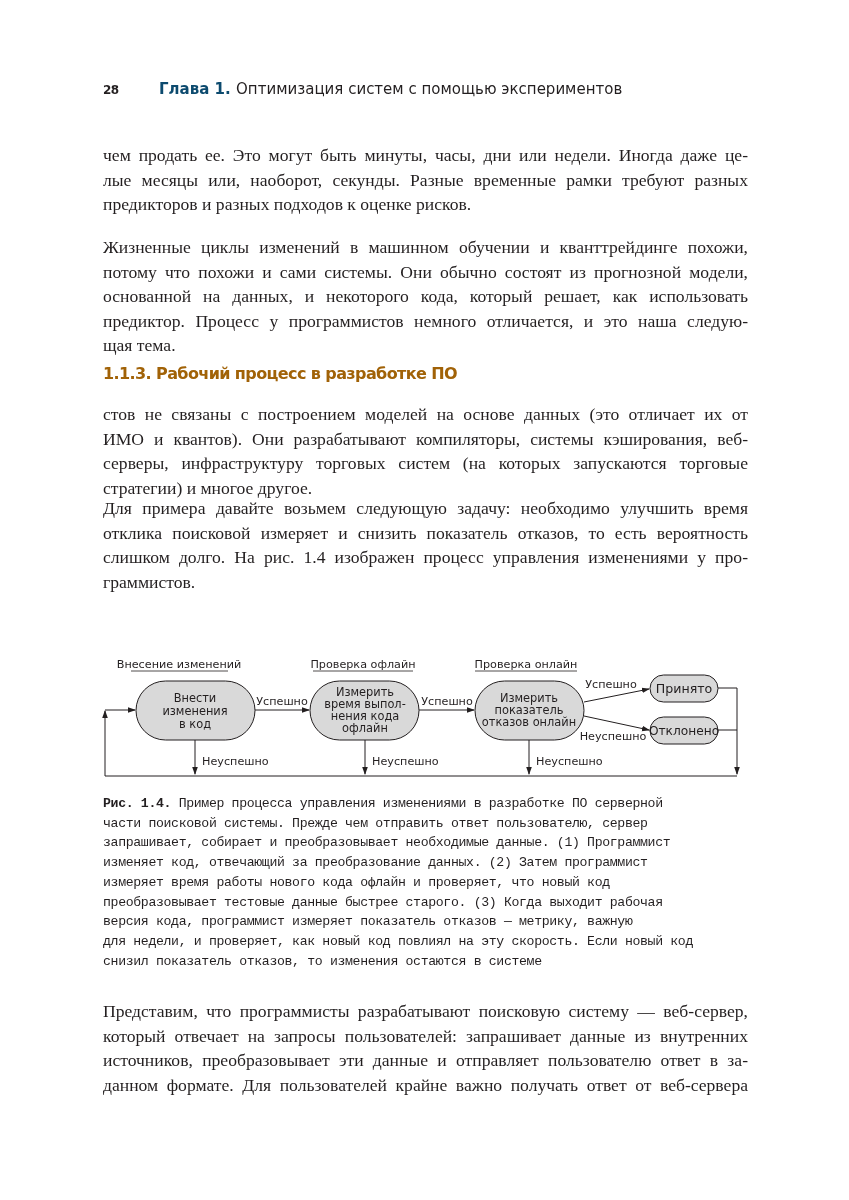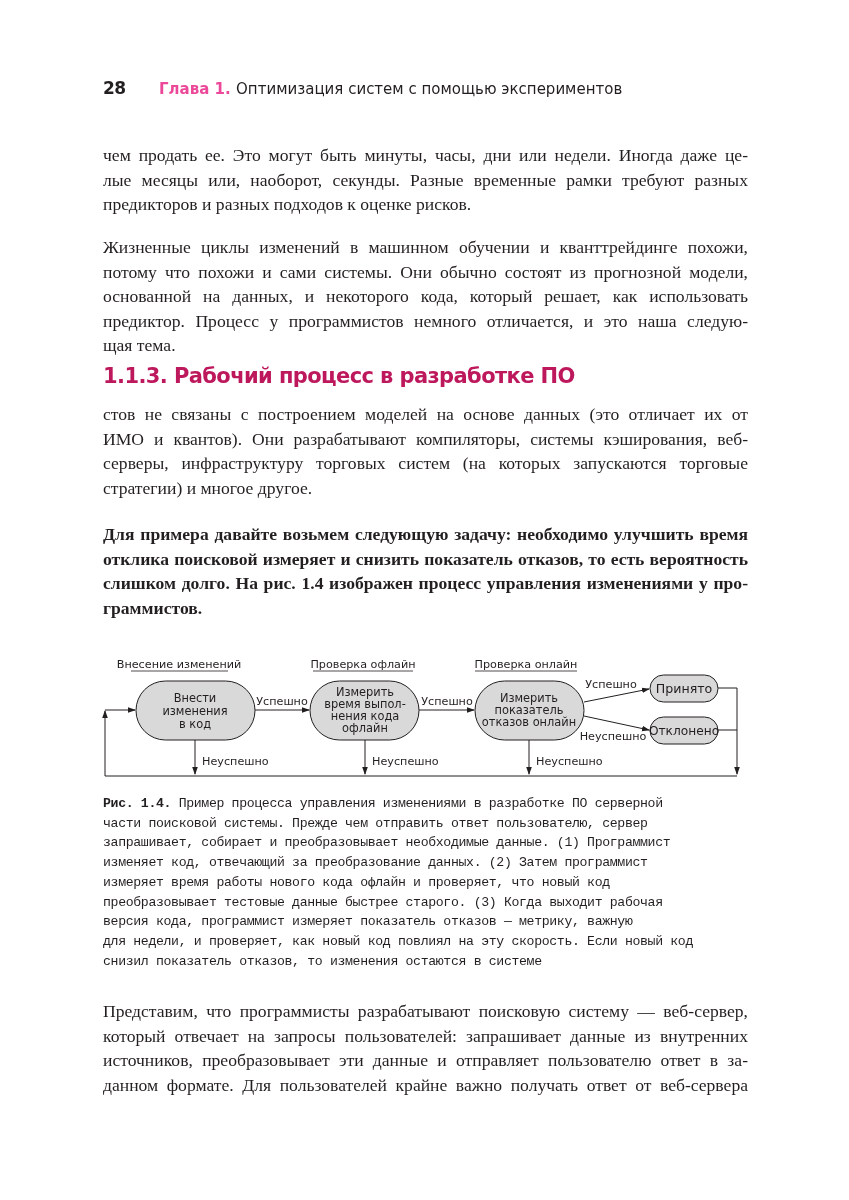--- a/index.html
+++ b/index.html
@@ -1,24 +1,24 @@
 <!DOCTYPE html>
 <html><head>
   <meta charset="utf-8">
   <style>
     html, body { margin: 0; padding: 0; background: #ffffff; }
     body { width: 849px; height: 1200px; position: relative; overflow: hidden; color: #231f20; }
     .runhead { position: absolute; left: 103px; top: 78px; font-family: "DejaVu Sans", sans-serif; font-size: 17px; color: #231f20; white-space: nowrap; }
-    .runhead .pnum { font-weight: bold; font-size: 17px; display: inline-block; width: 56px; letter-spacing: -0.5px; }
-    .runhead .chap { font-weight: bold; color: #ec4899; font-size: 15px; }
+    .runhead .pnum { font-weight: bold; font-size: 12px; display: inline-block; width: 56px; letter-spacing: -0.5px; }
+    .runhead .chap { font-weight: bold; color: #0c4a6e; font-size: 15px; }
     .runhead .chtitle { font-size: 15px; }
     .para { position: absolute; left: 103px; width: 645px; font-family: "Liberation Serif", serif; font-size: 17.6px; line-height: 24.6px; color: #231f20; text-align: justify; }
     .para .line { display: block; white-space: nowrap; text-align-last: justify; text-align: justify; }
     .para .line.last { text-align-last: left; }
-    h2.section { position: absolute; left: 103px; top: 364px; margin: 0; font-family: "DejaVu Sans", sans-serif; font-weight: bold; font-size: 21px; letter-spacing: -0.6px; color: #be185d; }
+    h2.section { position: absolute; left: 103px; top: 364px; margin: 0; font-family: "DejaVu Sans", sans-serif; font-weight: bold; font-size: 16px; letter-spacing: -0.6px; color: #a16207; }
     .caption { position: absolute; left: 103px; top: 794px; width: 640px; font-family: Liberation Mono, monospace; font-size: 13.2px; line-height: 19.7px; color: #231f20; letter-spacing: -0.35px; }
     .caption .line { display: block; white-space: nowrap; }
     .caption .lbl { font-weight: bold; }
     svg.fig { position: absolute; left: 95px; top: 650px; }
     svg text { font-family: "DejaVu Sans", sans-serif; fill: #231f20; }
   </style>
 </head>
 <body>
 
 <div class="runhead">
@@ -41,21 +41,21 @@
 
 <h2 class="section">1.1.3. Рабочий процесс в разработке ПО</h2>
 
 <div class="para" style="top:402px;">
   <span class="line">стов не связаны с построением моделей на основе данных (это отличает их от</span>
   <span class="line">ИМО и квантов). Они разрабатывают компиляторы, системы кэширования, веб-</span>
   <span class="line">серверы, инфраструктуру торговых систем (на которых запускаются торговые</span>
   <span class="line last">стратегии) и многое другое.</span>
 </div>
 
-<div class="para" style="top:522px;font-weight:bold;">
+<div class="para" style="top:496px;">
   <span class="line">Для примера давайте возьмем следующую задачу: необходимо улучшить время</span>
   <span class="line">отклика поисковой измеряет и снизить показатель отказов, то есть вероятность</span>
   <span class="line">слишком долго. На рис. 1.4 изображен процесс управления изменениями у про-</span>
   <span class="line last">граммистов.</span>
 </div>
 
 <svg class="fig" width="660" height="135" viewBox="0 0 660 135">
   <defs>
     <marker id="ah" markerWidth="8" markerHeight="8" refX="7" refY="4" orient="auto" markerUnits="userSpaceOnUse">
       <path d="M0,1.2 L8,4 L0,6.8 Z" fill="#231f20"></path>

